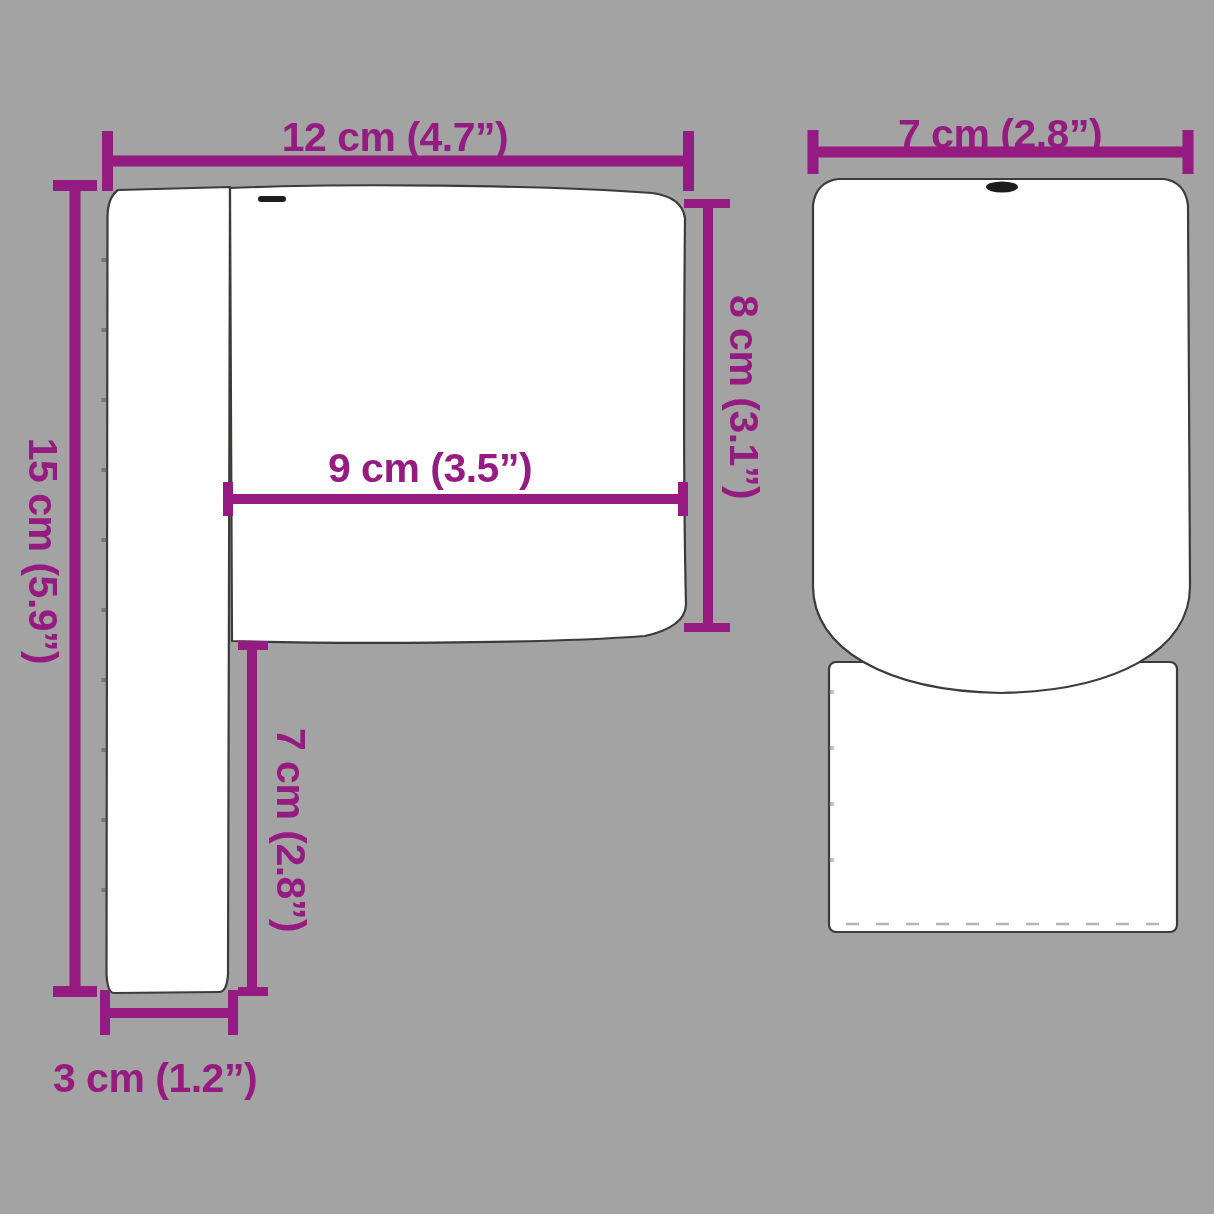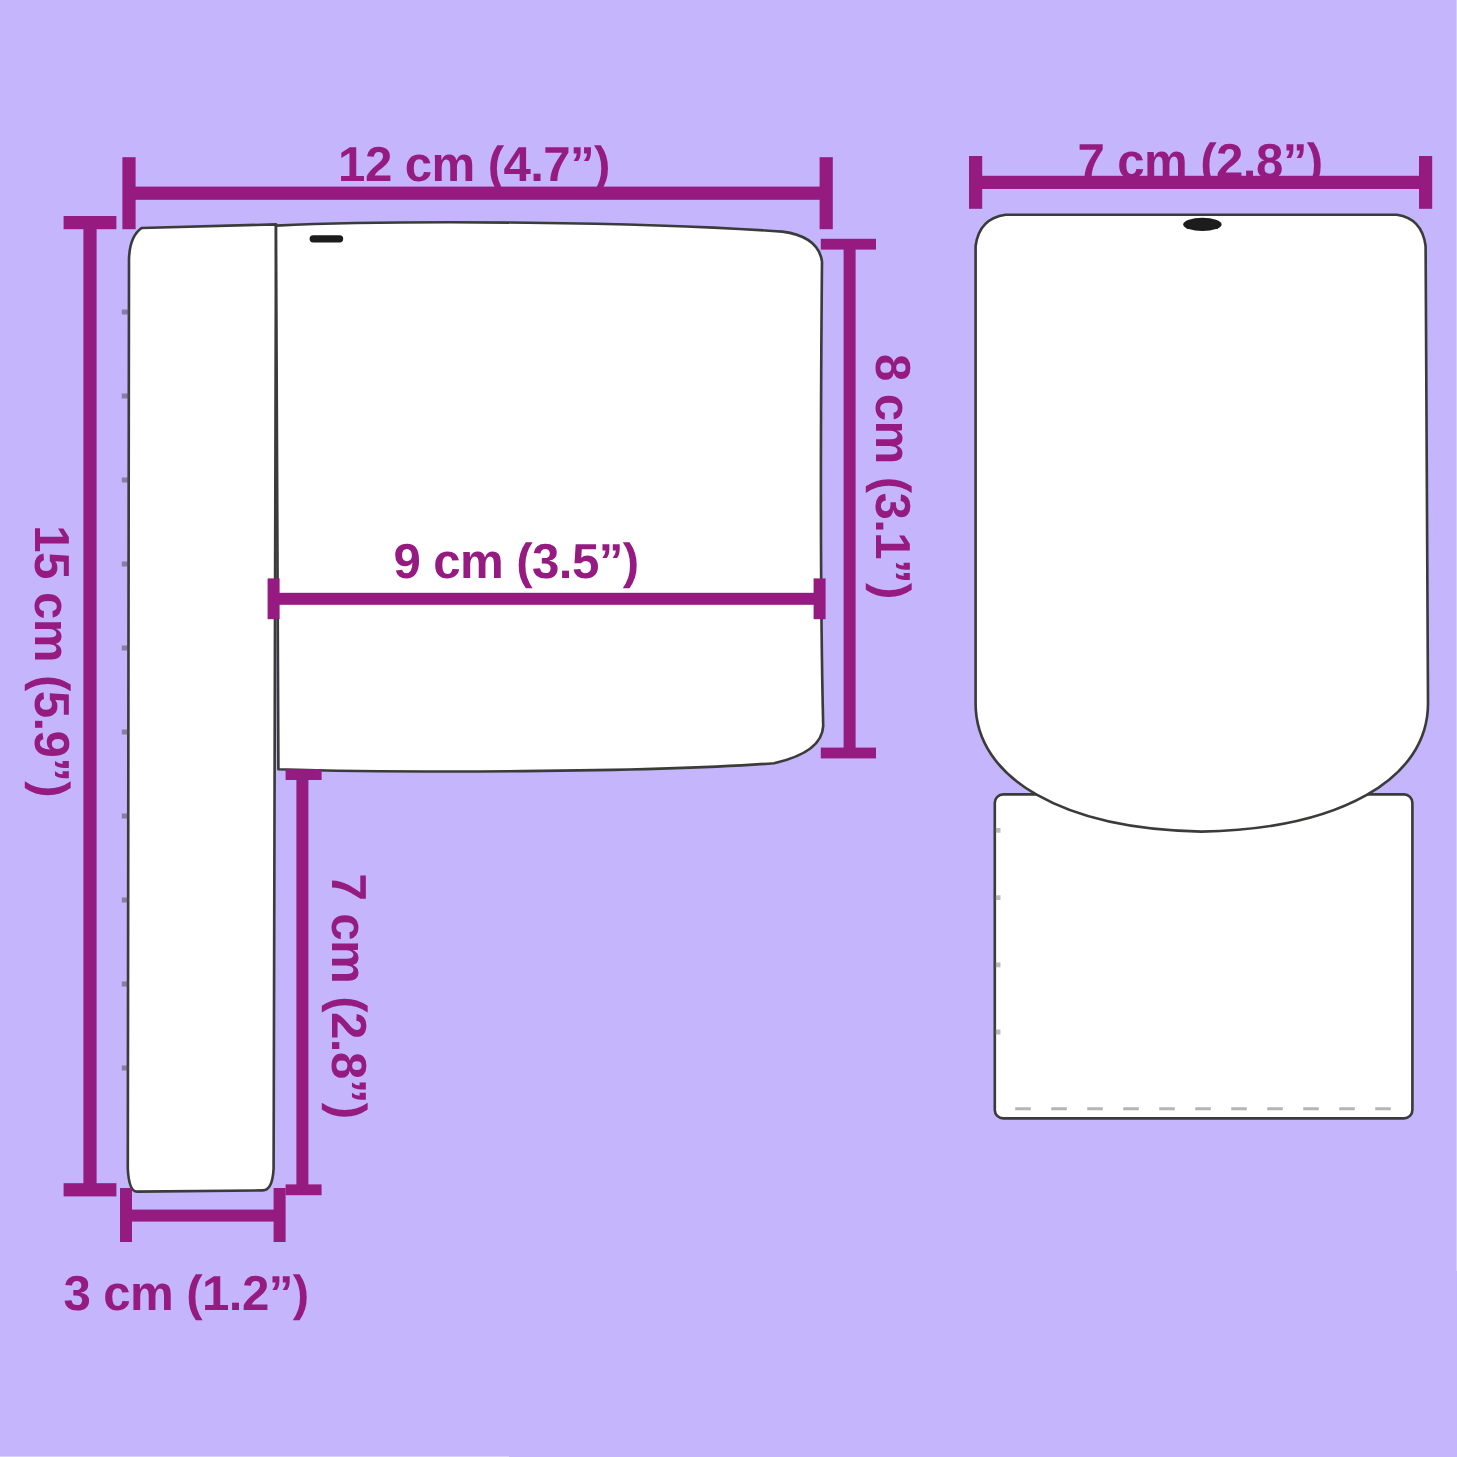--- a/index.html
+++ b/index.html
@@ -7,21 +7,21 @@
     padding: 0;
     background: #ffffff;
     width: 1214px;
     height: 1214px;
     overflow: hidden;
   }
   .diagram-wrap {
     position: relative;
     width: 1214px;
     height: 1214px;
-    background: #c4b5fd;
+    background: #a3a3a3;
   }
   svg {
     display: block;
   }
   .dim-label {
     font-family: "Liberation Sans", sans-serif;
     font-weight: bold;
     font-size: 41px;
     letter-spacing: -0.5px;
   }

